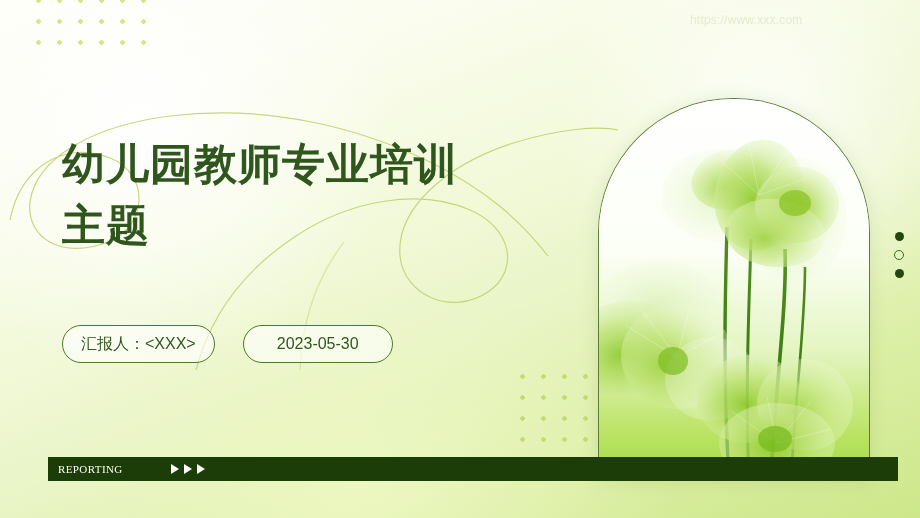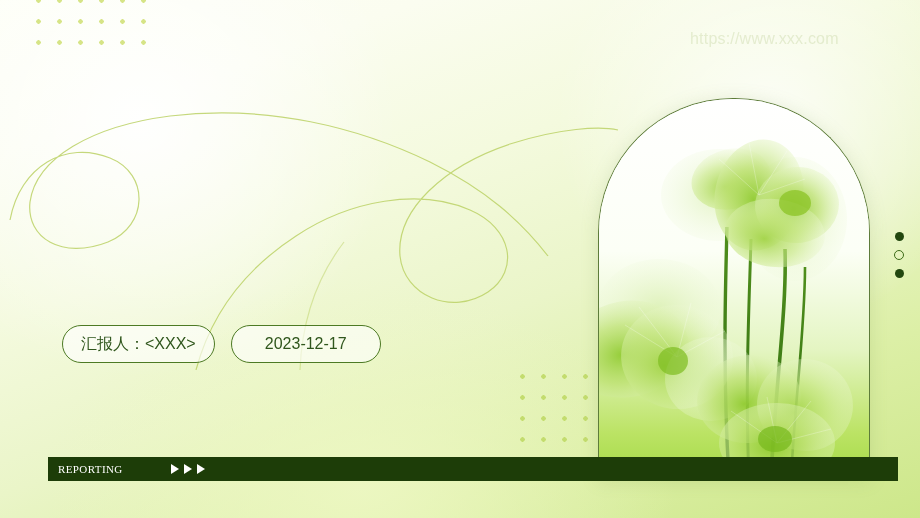--- a/index.html
+++ b/index.html
@@ -122,21 +122,21 @@
     letter-spacing: 1px;
     white-space: nowrap;
   }
 
   
   .meta-row {
     position: absolute;
     left: 62px;
     top: 325px;
     display: flex;
-    gap: 16px;
+    gap: 28px;
   }
   .pill {
     min-width: 150px;
     height: 38px;
     padding: 0 18px;
     border: 1.3px solid #4d7a24;
     border-radius: 19px;
     background: rgba(255,255,255,0.62);
     color: #2f561c;
     font-size: 16px;
@@ -175,22 +175,22 @@
     width: 0; height: 0;
     border-top: 5px solid transparent;
     border-bottom: 5px solid transparent;
     border-left: 8px solid #ffffff;
   }
 
   
   .watermark {
     position: absolute;
     left: 690px;
-    top: 30px;
-    font-size: 16px;
+    top: 13px;
+    font-size: 12px;
     color: rgba(190,205,150,0.35);
     letter-spacing: 0.2px;
     user-select: none;
   }
 </style>
 </head>
 <body>
 
 <div class="slide">
 
@@ -278,24 +278,28 @@
       <ellipse cx="176" cy="340" rx="17" ry="13" fill="#78ba1e" opacity="0.72"></ellipse>
     </svg>
   </div>
 
   <div class="edge-dots">
     <div class="edge-dot"></div>
     <div class="edge-dot hollow"></div>
     <div class="edge-dot"></div>
   </div>
 
+  <div class="title-block">
+    <div class="title-line">幼儿园教师专业培训</div>
+    <div class="title-line">主题</div>
+  </div>
 
   <div class="meta-row">
     <div class="pill">汇报人：&lt;XXX&gt;</div>
-    <div class="pill">2023-12-17</div>
+    <div class="pill">2023-05-30</div>
   </div>
 
   <div class="footer-bar">
     <div class="footer-label">REPORTING</div>
     <div class="footer-arrows">
       <div class="tri"></div>
       <div class="tri"></div>
       <div class="tri"></div>
     </div>
   </div>

